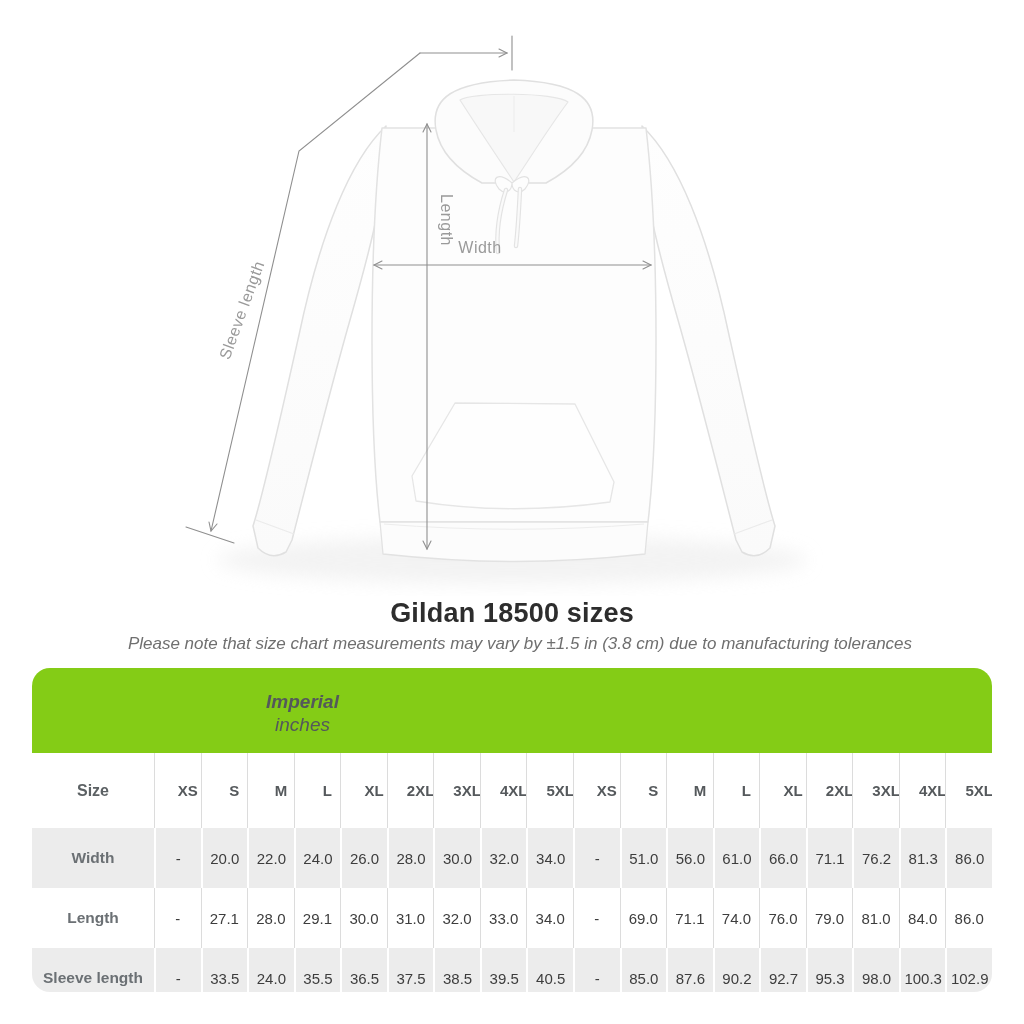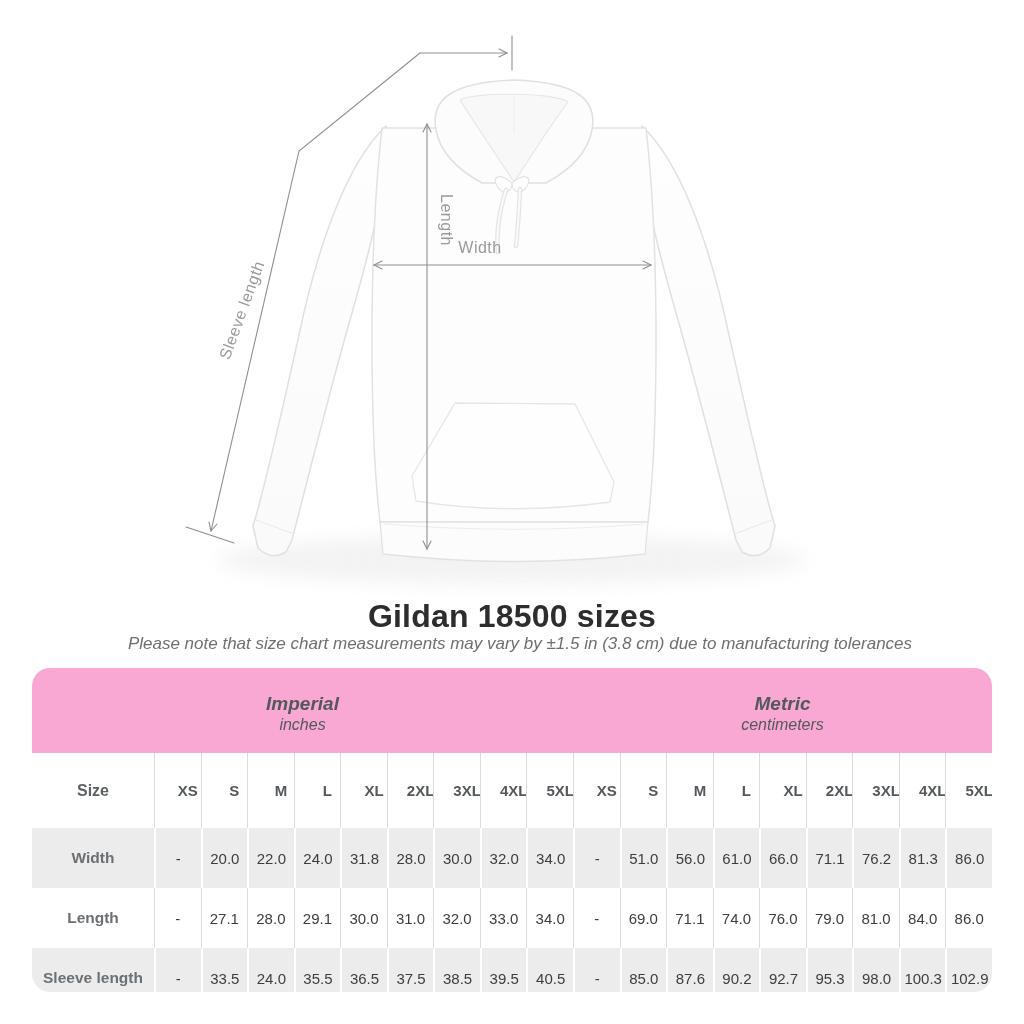--- a/index.html
+++ b/index.html
@@ -6,38 +6,38 @@
   body{
     width:1024px;height:1024px;position:relative;background:#ffffff;
     font-family:"Liberation Sans","DejaVu Sans",sans-serif;
     -webkit-font-smoothing:antialiased;
   }
   
   .diagram{position:absolute;left:0;top:0;width:1024px;height:596px;}
   
   .page-title{
     position:absolute;left:0;top:598px;width:100%;text-align:center;
-    font-size:32px;font-weight:bold;color:#2d2d2d;letter-spacing:.2px;
+    font-size:27px;font-weight:bold;color:#2d2d2d;letter-spacing:.2px;
   }
   .page-subtitle{
     position:absolute;left:8px;top:634px;width:100%;text-align:center;
     font-size:17px;font-style:italic;color:#6f6f6f;
   }
   
   .size-table{
     position:absolute;left:32px;top:668px;width:960px;height:324px;
     border-radius:18px;overflow:hidden;background:#ffffff;
   }
   .band{
     display:grid;grid-template-columns:calc(50% + 61px) auto;
-    height:85px;background:#f9a8d4;
+    height:85px;background:#84cc16;
   }
   .band .gcell{display:flex;flex-direction:column;align-items:center;justify-content:center;padding-top:4px;}
   .gname{font-size:19px;font-weight:bold;font-style:italic;color:#54585b;line-height:1.35;}
-  .gunits{font-size:16px;font-style:italic;color:#54585b;}
+  .gunits{font-size:19px;font-style:italic;color:#54585b;}
   .trow{display:grid;grid-template-columns:122px repeat(18,1fr);}
   .trow .cell{display:flex;align-items:center;justify-content:center;overflow:hidden;}
   .size-row{height:75px;background:#ffffff;}
   .data-row{height:60px;}
   .row-white{background:#ffffff;}
   .row-gray{background:#ececec;}
   .corner{font-size:16px;font-weight:bold;color:#5c6164;}
   .size-cell{font-size:15px;font-weight:bold;color:#55595c;}
   .row-label{font-size:15.5px;font-weight:bold;color:#6b7074;}
   .val-cell{font-size:15px;color:#3d3d3d;}
@@ -128,24 +128,20 @@
 </svg>
 
 <div class="page-title">Gildan 18500 sizes</div>
 <div class="page-subtitle">Please note that size chart measurements may vary by ±1.5 in (3.8 cm) due to manufacturing tolerances</div>
 
 <div class="size-table">
   <div class="band">
     <div class="gcell">
       <div class="gname">Imperial</div>
       <div class="gunits">inches</div>
-    </div>
-    <div class="gcell">
-      <div class="gname">Metric</div>
-      <div class="gunits">centimeters</div>
     </div>
   </div>
   <div class="trow size-row" id="size-row">
       <div class="cell corner">Size</div>
       <div class="cell size-cell">XS</div>
       <div class="cell size-cell">S</div>
       <div class="cell size-cell">M</div>
       <div class="cell size-cell">L</div>
       <div class="cell size-cell">XL</div>
       <div class="cell size-cell">2XL</div>
@@ -162,21 +158,21 @@
       <div class="cell size-cell">4XL</div>
       <div class="cell size-cell">5XL</div>
     </div>
   <div id="table-body">
       <div class="trow data-row row-gray">
         <div class="cell row-label">Width</div>
         <div class="cell val-cell">-</div>
         <div class="cell val-cell">20.0</div>
         <div class="cell val-cell">22.0</div>
         <div class="cell val-cell">24.0</div>
-        <div class="cell val-cell">31.8</div>
+        <div class="cell val-cell">26.0</div>
         <div class="cell val-cell">28.0</div>
         <div class="cell val-cell">30.0</div>
         <div class="cell val-cell">32.0</div>
         <div class="cell val-cell">34.0</div>
         <div class="cell val-cell">-</div>
         <div class="cell val-cell">51.0</div>
         <div class="cell val-cell">56.0</div>
         <div class="cell val-cell">61.0</div>
         <div class="cell val-cell">66.0</div>
         <div class="cell val-cell">71.1</div>

